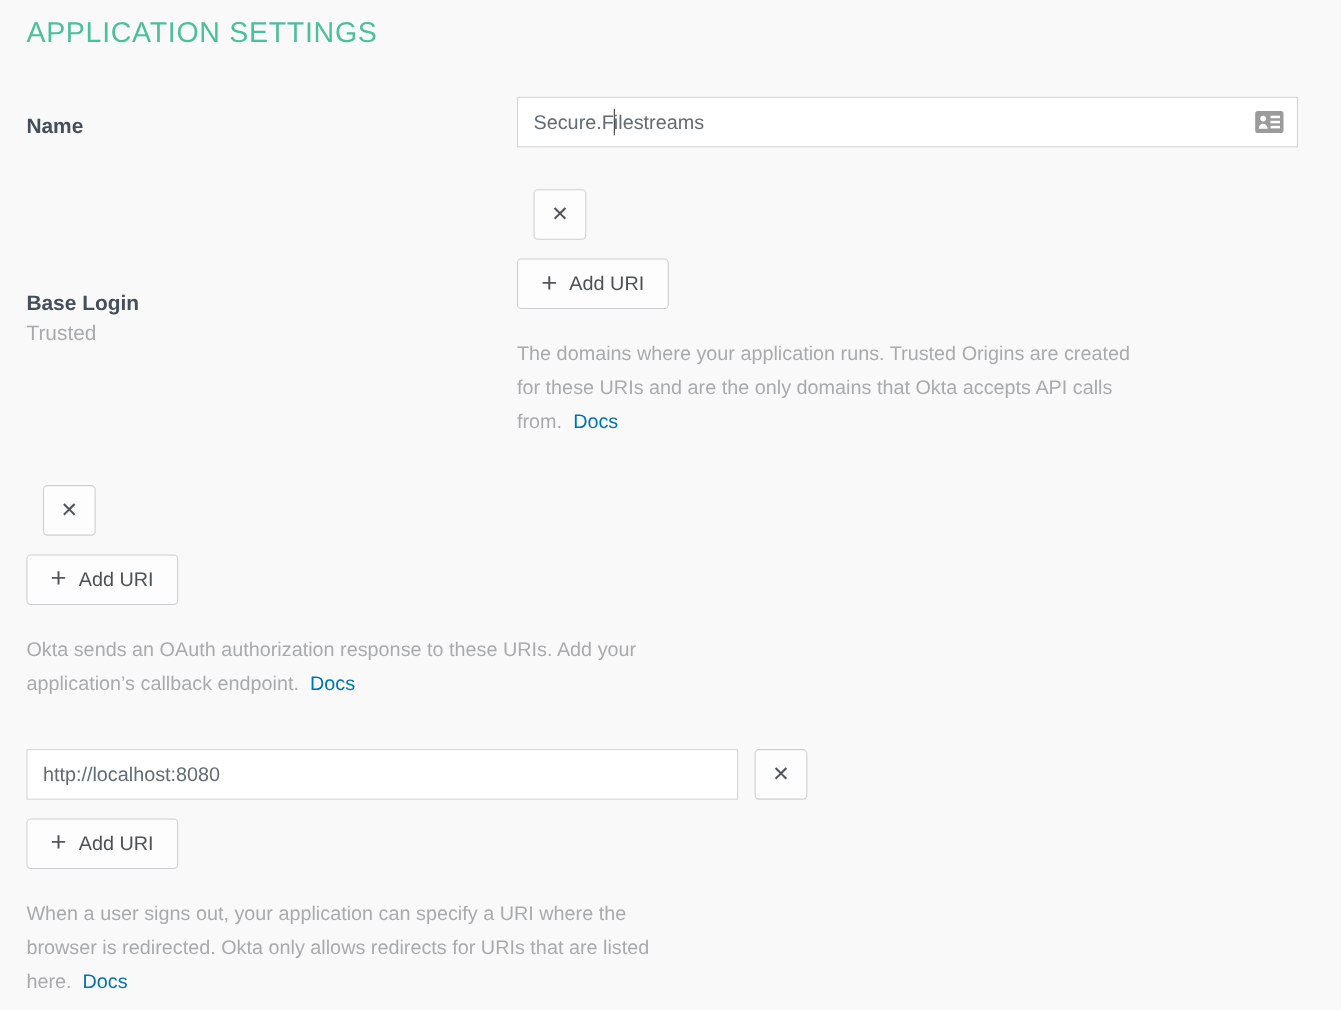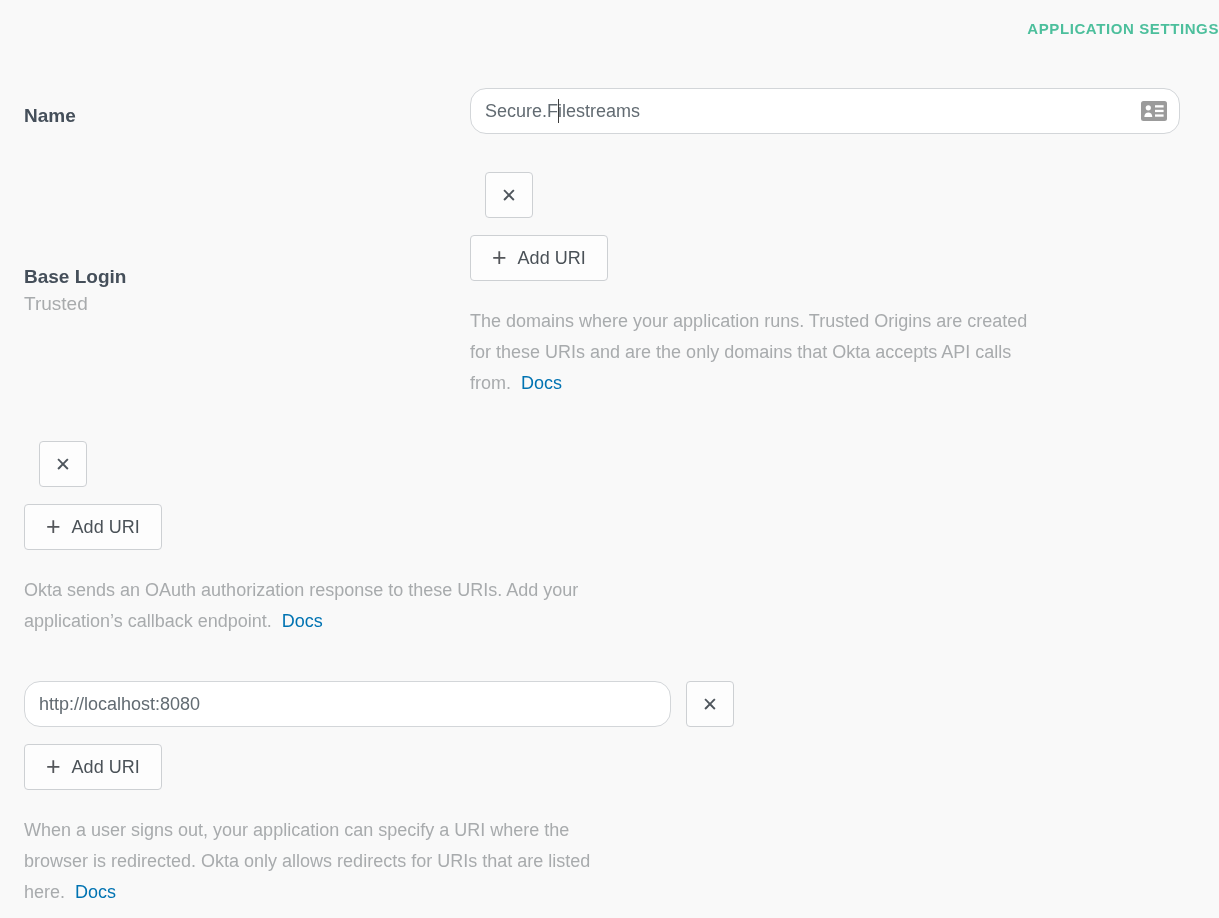--- a/index.html
+++ b/index.html
@@ -7,37 +7,36 @@
   html,body { margin:0; padding:0; }
   body {
     width:1219px; height:918px; overflow:hidden;
     background:#f9f9f9;
     font-family:"Liberation Sans", sans-serif;
     color:#47525d;
   }
   .container { padding:16px 0 0 24px; }
   .section-title {
     color:var(--accent,#4cbf9c);
-    font-size:15px; font-weight:700; letter-spacing:0.6px;
+    font-size:26px; font-weight:400; letter-spacing:0.6px;
     line-height:26px;
-    text-align:right;
   }
   .row { display:flex; align-items:center; }
   .row-name   { margin-top:46px; }
   .row-base   { margin-top:38px; }
   .row-login  { margin-top:42px; }
   .row-logout { margin-top:44px; }
   .label-col { flex:0 0 446px; padding-top:10px; }
   .field-label { font-size:19px; font-weight:700; color:#454f5a; line-height:24px; }
   .field-sublabel { font-size:19px; font-weight:400; color:#a8abad; line-height:24px; margin-top:3px; }
   .content-col { flex:1 1 auto; }
 
   .uri-line { display:flex; align-items:flex-start; }
   .text-input {
-    height:46px; border:1px solid #d3d6d9; border-radius:16px;
+    height:46px; border:1px solid #d3d6d9; border-radius:0;
     background:#ffffff; color:#626b72; font-size:18px;
     padding:0 14px; font-family:inherit; outline:none;
   }
   .name-wrap { position:relative; display:inline-block; }
   .name-input { width:710px; padding-right:52px; }
   .uri-input  { width:647px; }
   .text-caret {
     position:absolute; left:88px; top:11px; width:1px; height:24px;
     background:#3c3c3c;
   }

